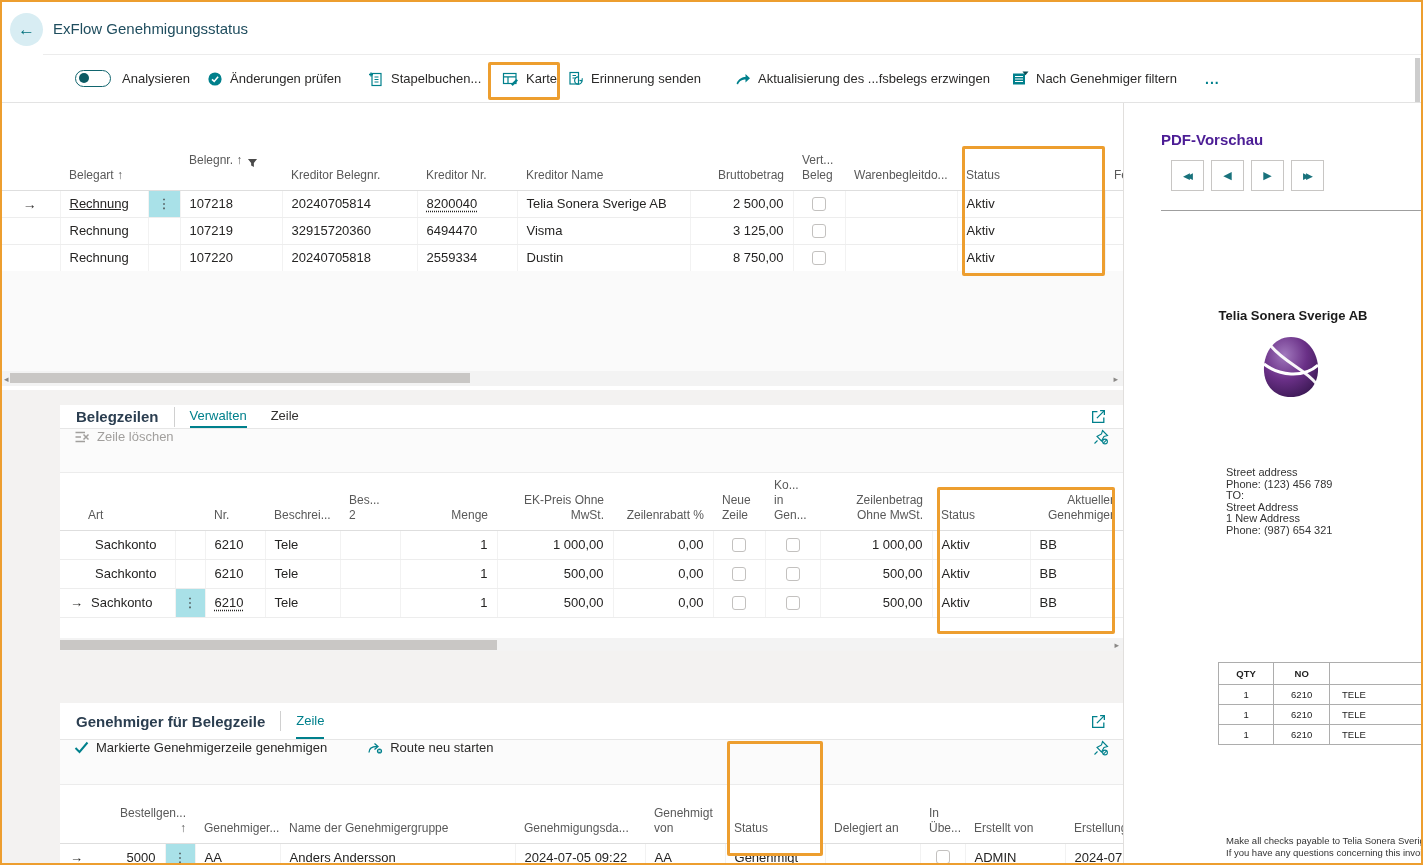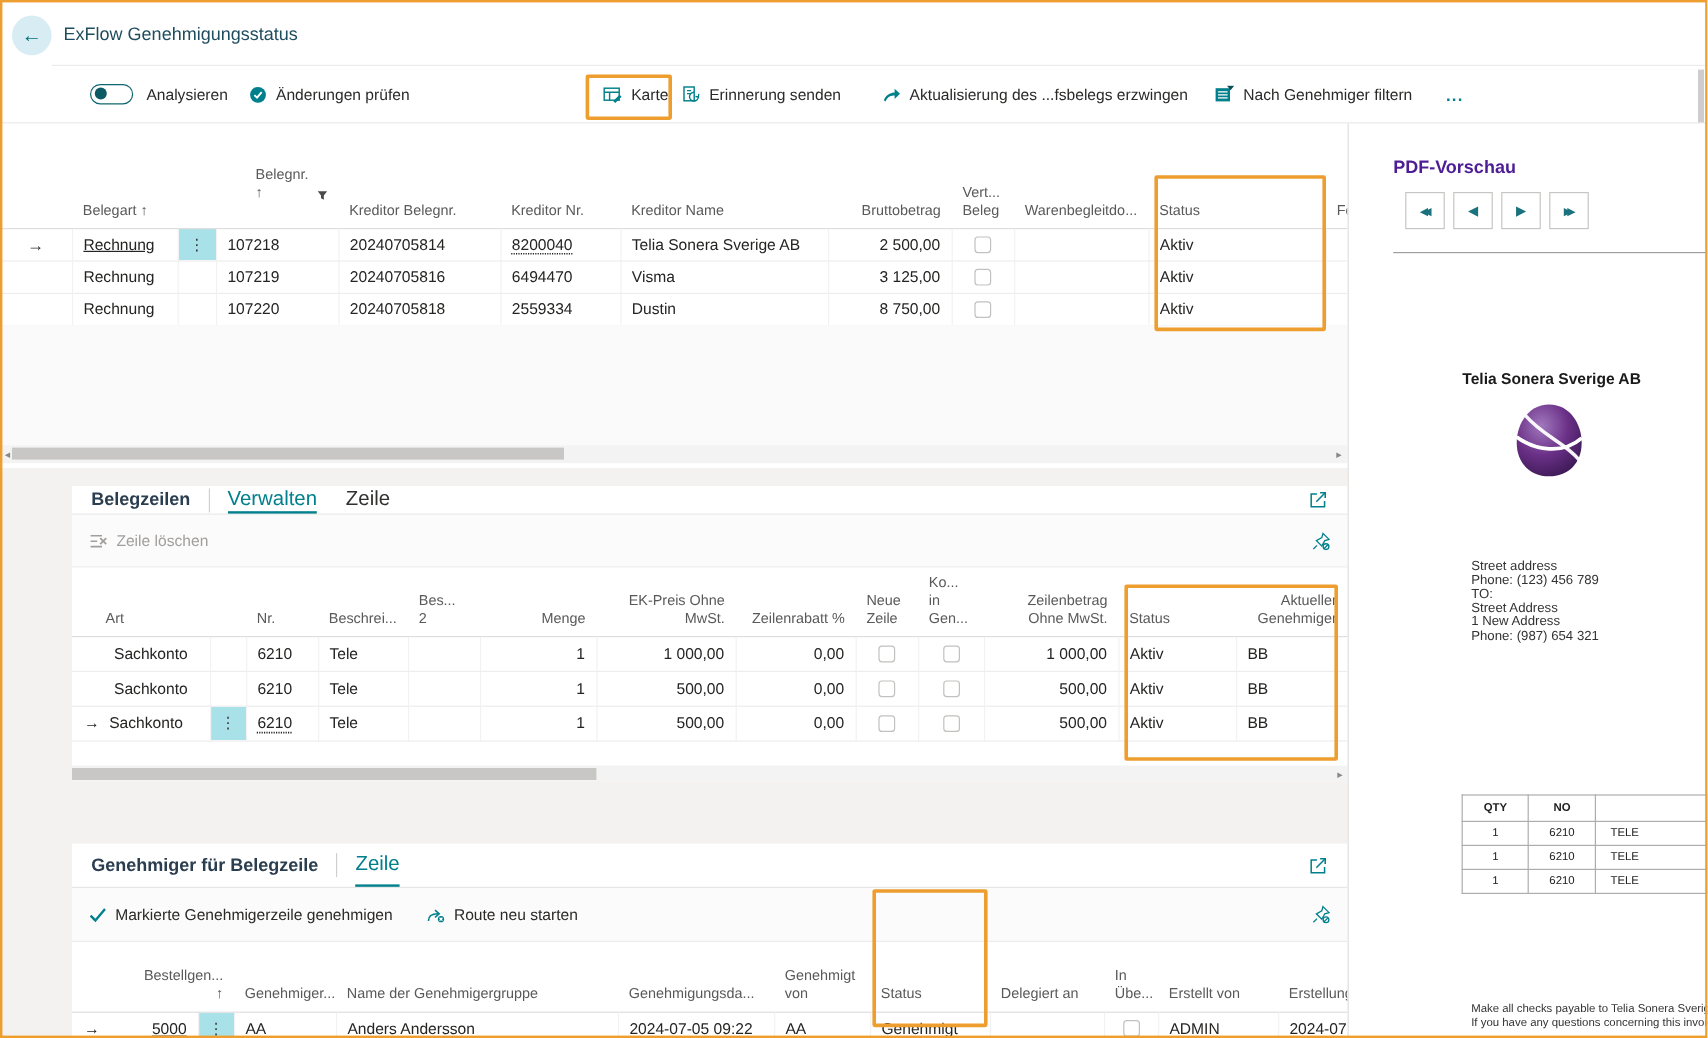--- a/index.html
+++ b/index.html
@@ -33,21 +33,21 @@
     border-right:1px solid #f2f2f2; white-space:nowrap; overflow:hidden; }
   .grid td:last-child { border-right:none; }
   .grid .num { text-align:right; }
   .grid td.sel { text-align:center; padding:0 2px; color:#323130; font-size:14px; }
   .grid td.menu { padding:0; text-align:center; }
   .grid td.menu.active { background:#a9e1e8; }
   .menu-glyph { font-size:13px; color:#3b3a39; line-height:1; cursor:pointer; }
   .link { text-decoration:underline; cursor:pointer; }
   .link-dot { text-decoration:underline dotted; text-underline-offset:3px; cursor:pointer; }
   .cb { width:14px; height:14px; border:1px solid #c3c1bf; border-radius:3px; background:#fff; margin:0 auto; cursor:pointer; }
-  .th-flex { display:flex; align-items:flex-end; gap:5px;margin-left:24px; }
+  .th-flex { display:flex; align-items:flex-end; gap:5px; }
 
   .doc-grid th { height:87px; }
   .doc-grid td { height:27px; }
 
   .list-card { position:absolute; left:0; top:103px; width:1123px; height:287px; background:#fff; overflow:hidden; }
   .grid-filler { position:absolute; left:0; top:168px; width:1123px; height:100px; background:#fafafa; }
 
   
   .hscroll { position:absolute; background:#f3f3f3; }
   .hscroll .thumb { position:absolute; top:2px; height:10px; background:#c9c7c5; cursor:pointer; }
@@ -55,23 +55,23 @@
   .vscroll-thumb { position:absolute; right:3px; top:58px; width:5px; height:44px; background:#cdcdcd; z-index:45; cursor:pointer; }
 
   .lower-bg { position:absolute; left:0; top:390px; width:1123px; height:475px; background:#f3f2f1; }
 
   
   .part-card { position:absolute; background:#fff; overflow:hidden; }
   .part-head { height:24px; display:flex; align-items:center; padding:0 16px; border-bottom:1px solid #e6e6e6; }
   .part-title { font-size:15px; font-weight:700; color:#2b3e50; }
   .vsep { width:1px; height:20px; background:#d0d0d0; margin:0 15px; }
   .tab { display:inline-flex; align-items:center; height:100%; border-bottom:2px solid transparent;
-    margin-right:24px; font-size:17px; color:#323130; cursor:pointer; }
+    margin-right:24px; font-size:13px; color:#323130; cursor:pointer; }
   .tab.active { color:#00808c; border-bottom-color:#00808c; }
-  .part-toolbar { height:44px; display:flex; align-items:center; gap:28px; padding:0 14px;
+  .part-toolbar { height:44px; display:flex; align-items:flex-start; gap:40px; padding:0 14px;
     border-bottom:1px solid #ececec; background:#fbfbfb; font-size:13px; color:#2b2a29; }
   .pt-item { display:flex; align-items:center; gap:7px; cursor:pointer; white-space:nowrap; }
   .pt-item.disabled { color:#a19f9d; cursor:default; }
   .right-icon { margin-left:auto; cursor:pointer; display:flex; }
 
   .lines-grid th { height:57px; }
   .lines-grid td { height:29px; }
   .appr-grid th { height:58px; }
   .appr-grid td { height:28px; }
 
@@ -117,20 +117,28 @@
   </div>
 
   <div class="tb-item" style="left:207px">
     <svg width="16" height="16" viewBox="0 0 16 16">
         <circle cx="8" cy="8" r="6.6" fill="#00808c"></circle>
         <path d="M5 8.3 L7.2 10.4 L11.1 5.7" stroke="#fff" stroke-width="1.6" fill="none"></path>
       </svg>
     <span>Änderungen prüfen</span>
   </div>
 
+  <div class="tb-item" style="left:368px">
+    <svg width="16" height="16" viewBox="0 0 16 16" fill="none" stroke="#00808c" stroke-width="1.2">
+        <rect x="4" y="2.5" width="9" height="12"></rect>
+        <path d="M6.5 6 h4 M6.5 8.5 h4 M6.5 11 h4" stroke-width="1"></path>
+        <path d="M1 3.5 h4 M3 1.5 v4" stroke-width="1.4"></path>
+      </svg>
+    <span>Stapelbuchen...</span>
+  </div>
 
   <div class="tb-item" style="left:502px">
     <svg width="17" height="16" viewBox="0 0 17 16" fill="none" stroke="#00808c" stroke-width="1.2">
         <rect x="1.5" y="2.5" width="12.5" height="10"></rect>
         <path d="M1.5 5.8 H14 M6 5.8 V12.5"></path>
         <path d="M9 13.2 L14.3 7.9 L16 9.6 L10.7 14.9 Z" fill="#00808c" stroke="none"></path>
       </svg>
     <span>Karte</span>
   </div>
 
@@ -218,21 +226,21 @@
           </td>
         <td></td>
         <td>Aktiv</td>
         <td></td>
       </tr>
       <tr>
         <td class="sel"></td>
         <td>Rechnung</td>
         <td class="menu"></td>
         <td>107219</td>
-        <td>20240705816</td>
+        <td>32915720360</td>
         <td>6494470</td>
         <td>Visma</td>
         <td class="num">3 125,00</td>
         <td>
             <div class="cb"></div>
           </td>
         <td></td>
         <td>Aktiv</td>
         <td></td>
       </tr>

